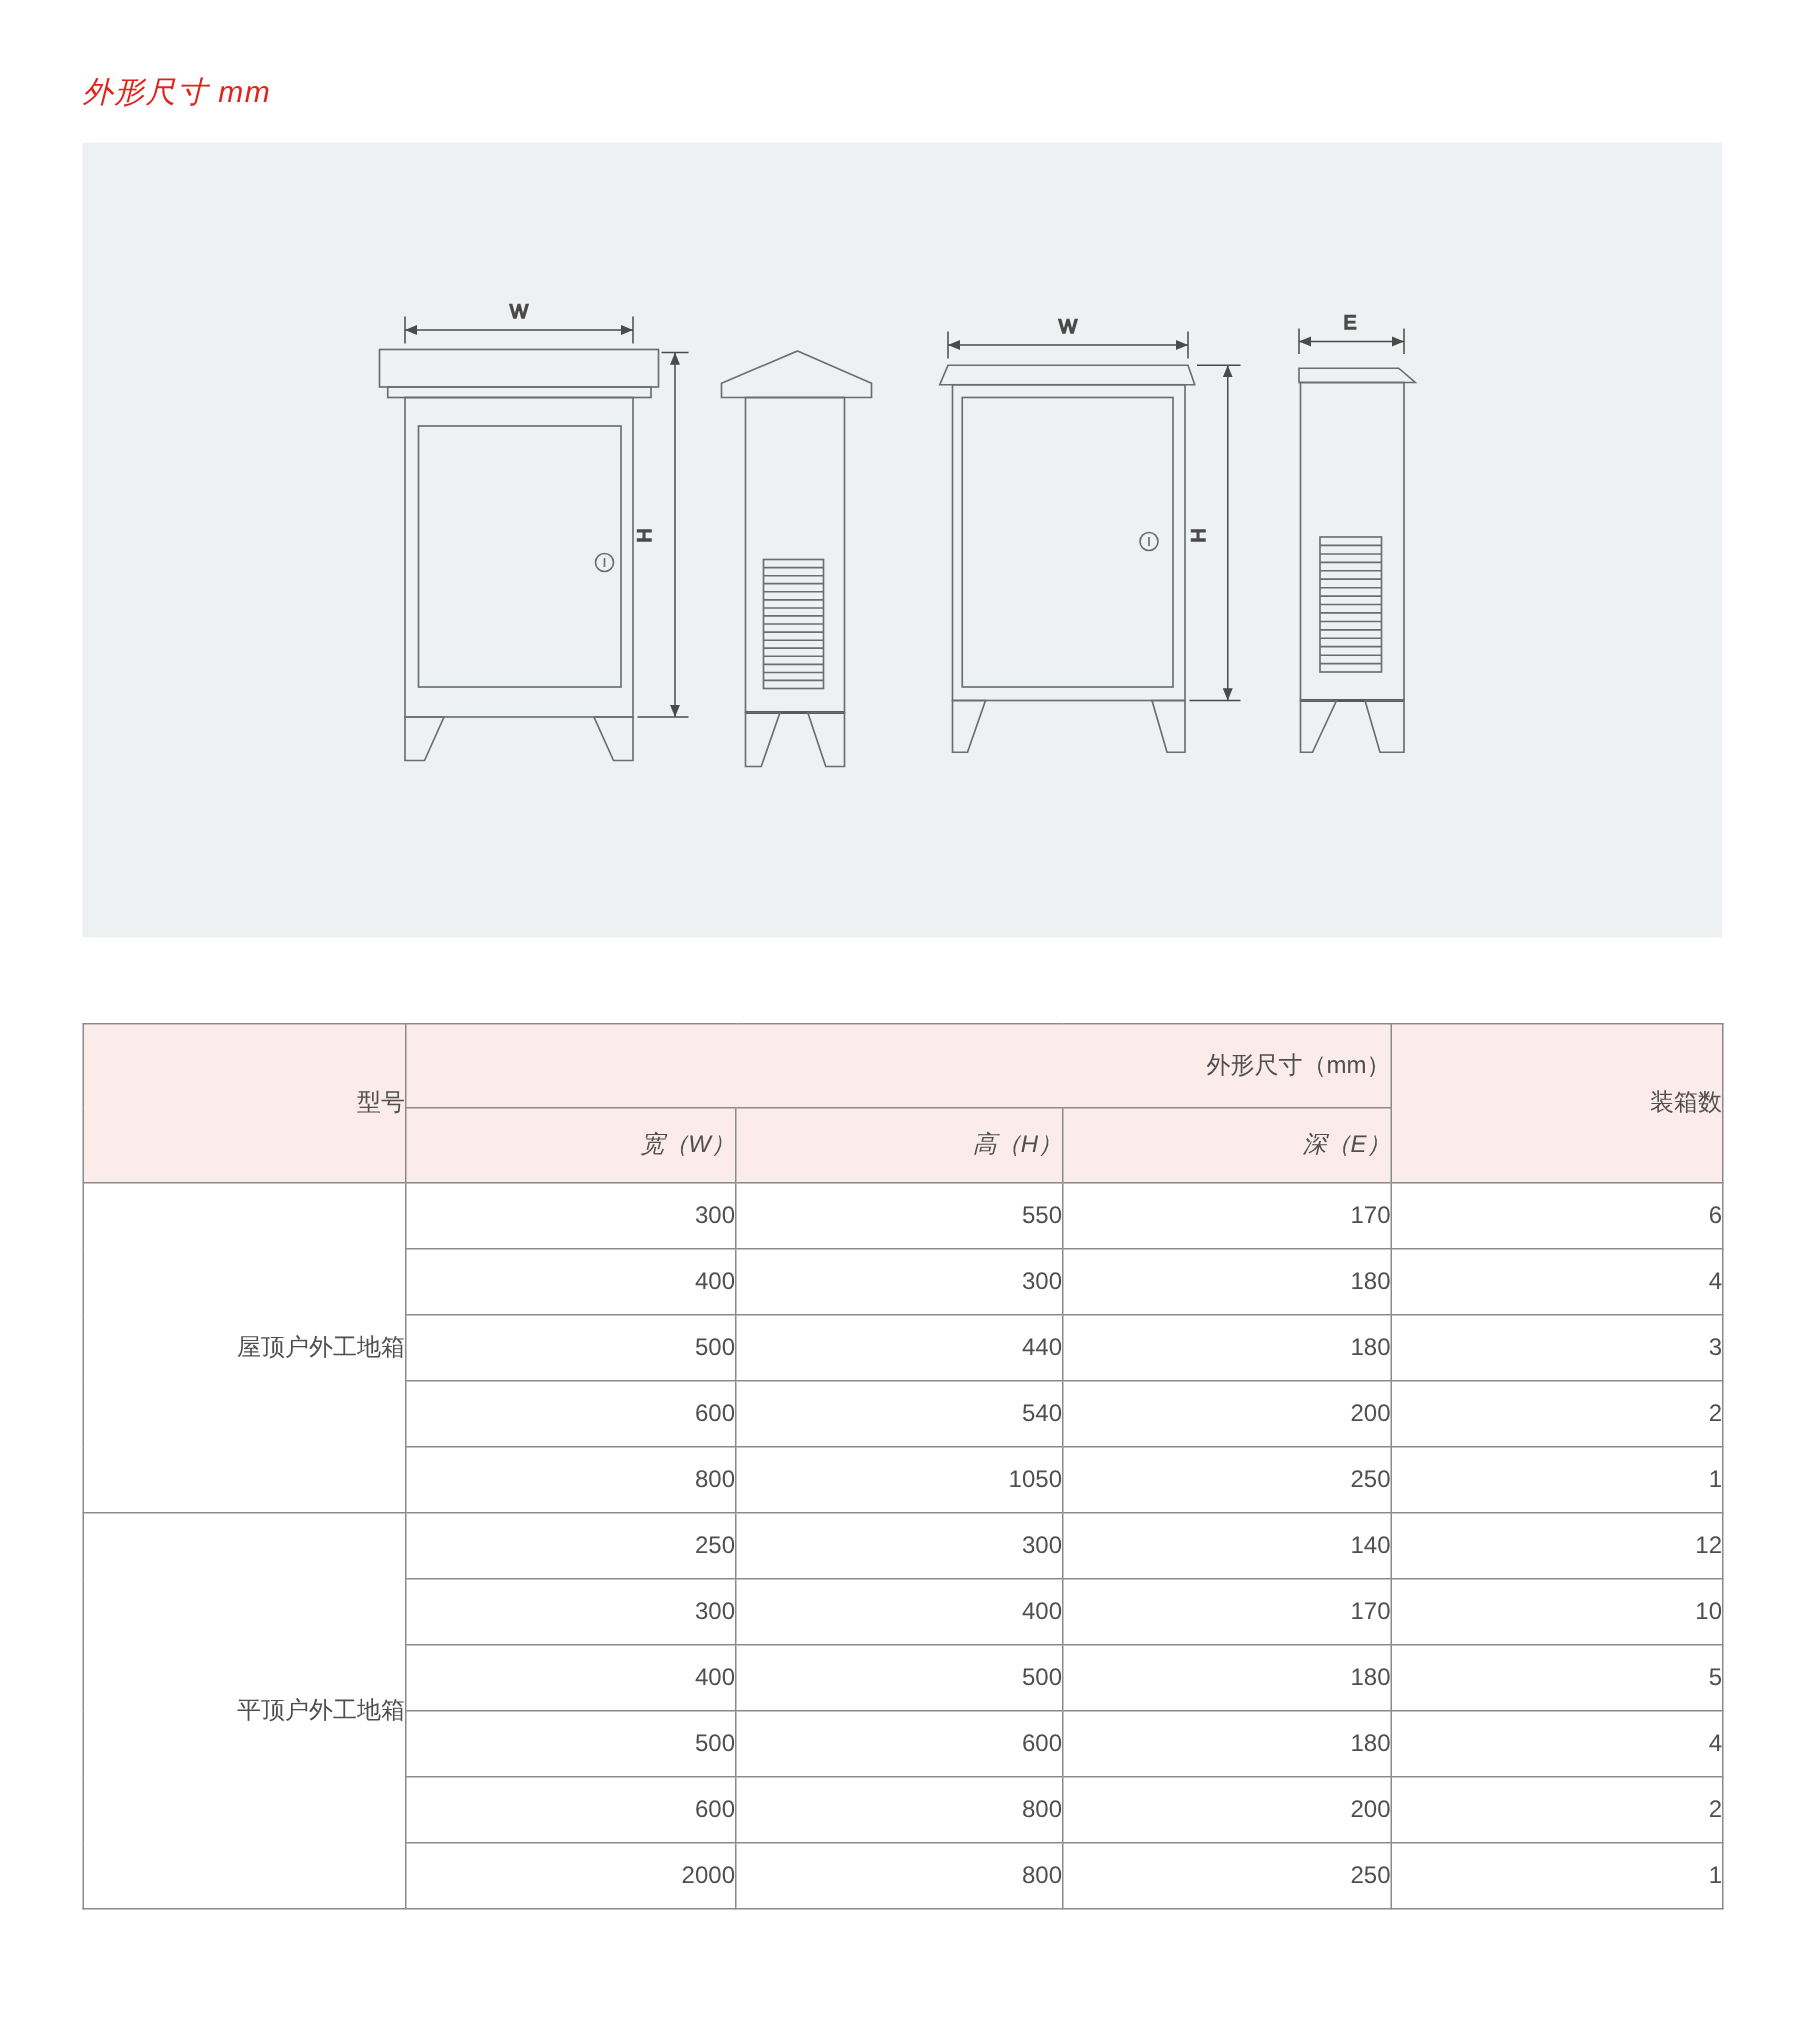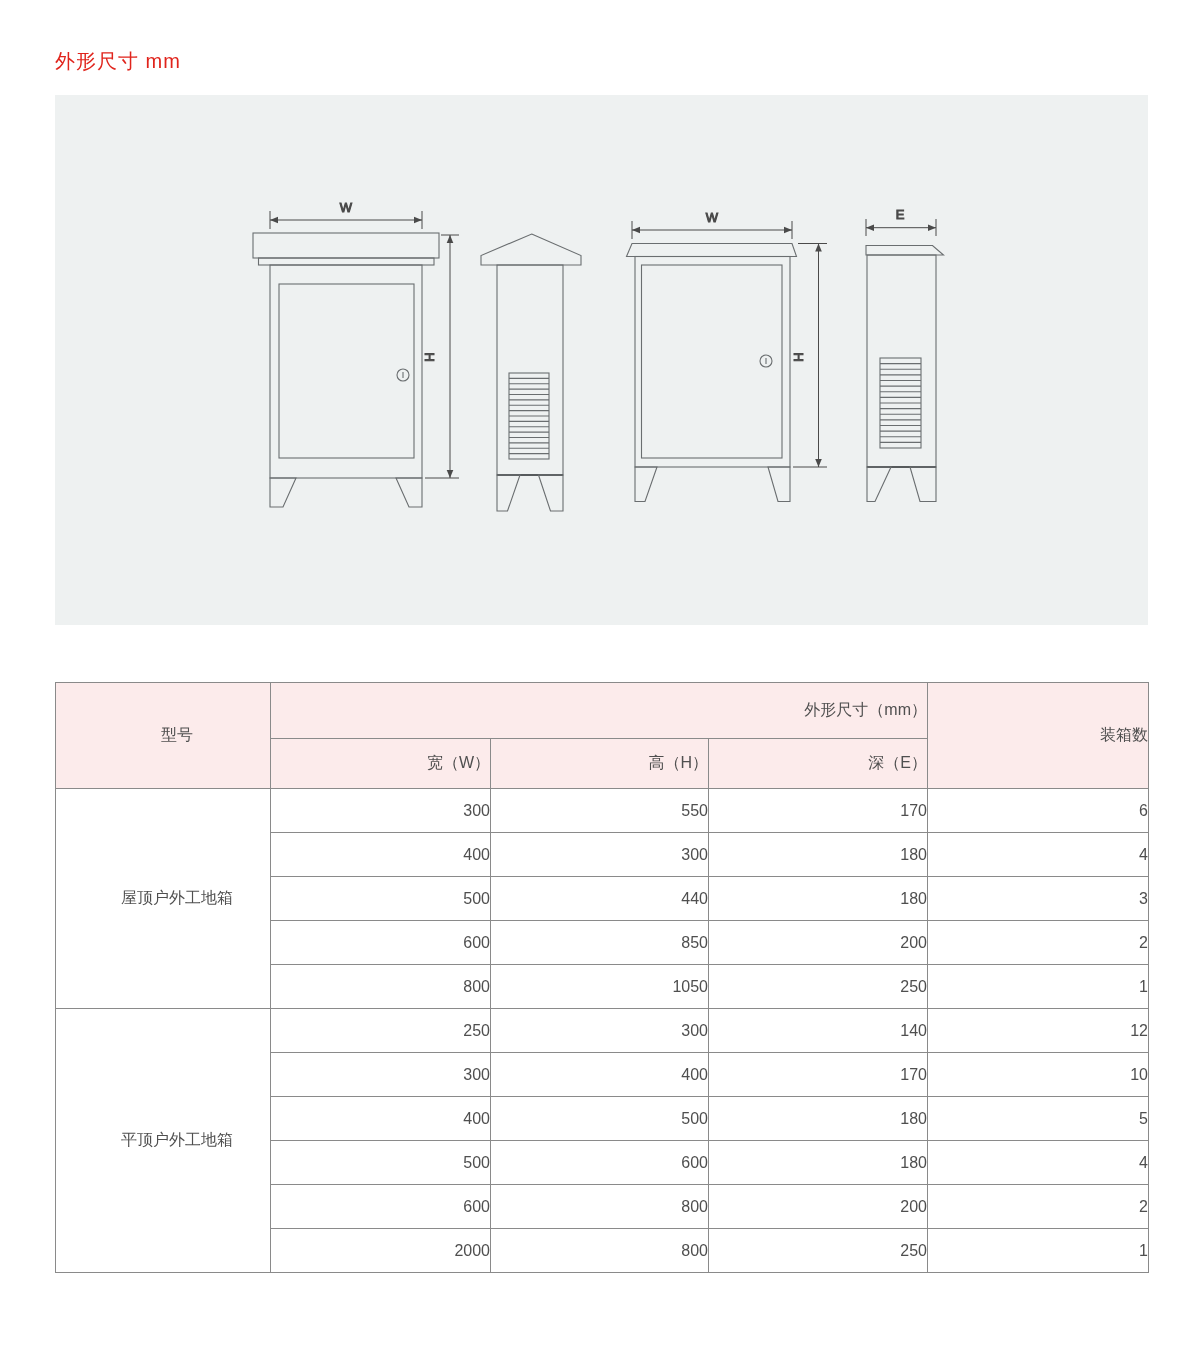--- a/index.html
+++ b/index.html
@@ -2,46 +2,46 @@
 <html><head>
 <meta charset="utf-8">
 <style>
   html,body{margin:0;padding:0;background:#ffffff;}
   .page{
     position:relative;width:1200px;height:1349px;background:#ffffff;
     font-family:"Liberation Sans","DejaVu Sans",sans-serif;overflow:hidden;
   }
   .title{
     position:absolute;left:55px;top:48px;margin:0;
-    font-size:20px;font-weight:normal;color:#e0241c;letter-spacing:1px;
+    font-size:20px;font-weight:normal;color:#e0241c;letter-spacing:1px;font-style:italic;
   }
   .panel{
     position:absolute;left:55px;top:95px;width:1093px;height:530px;
     background:#eef1f1;
   }
   .panel svg{display:block;}
   .ln{stroke:#6a6e70;stroke-width:1.1;fill:none;}
   .thick{stroke:#565a5c;stroke-width:2;fill:none;}
   .dim{stroke:#4a4a4a;stroke-width:1;fill:none;}
   .dimtext{fill:#4a4a4a;font-size:13px;font-family:"Liberation Sans","DejaVu Sans",sans-serif;}
   .dims-table{
     position:absolute;left:55px;top:682px;width:1093px;
     border-collapse:collapse;table-layout:fixed;
     color:#4f4f4f;font-size:16px;
   }
   .dims-table td{
     border:1px solid #8a8a8a;text-align:right;vertical-align:middle;
     padding:0;
   }
   .dims-table tr.h1{height:56px;}
-  .dims-table tr.h2{height:50px;}
+  .dims-table tr.h2{height:50px;font-style:italic;}
   .dims-table tr.data{height:44px;}
   .dims-table td.hd{background:#fcebeb;}
   .dims-table td.model{
-    text-align:center;padding-left:28px;background:#ffffff;
+    text-align:right;padding-left:28px;background:#ffffff;
   }
   .dims-table td.model.hd{background:#fcebeb;}
 </style>
 </head>
 <body>
 
 <div class="page">
 
   <h1 class="title">外形尺寸 mm</h1>
 
@@ -196,21 +196,21 @@
         <td>4</td>
       </tr>
       <tr class="data">
         <td>500</td>
         <td>440</td>
         <td>180</td>
         <td>3</td>
       </tr>
       <tr class="data">
         <td>600</td>
-        <td>850</td>
+        <td>540</td>
         <td>200</td>
         <td>2</td>
       </tr>
       <tr class="data">
         <td>800</td>
         <td>1050</td>
         <td>250</td>
         <td>1</td>
       </tr>
 

